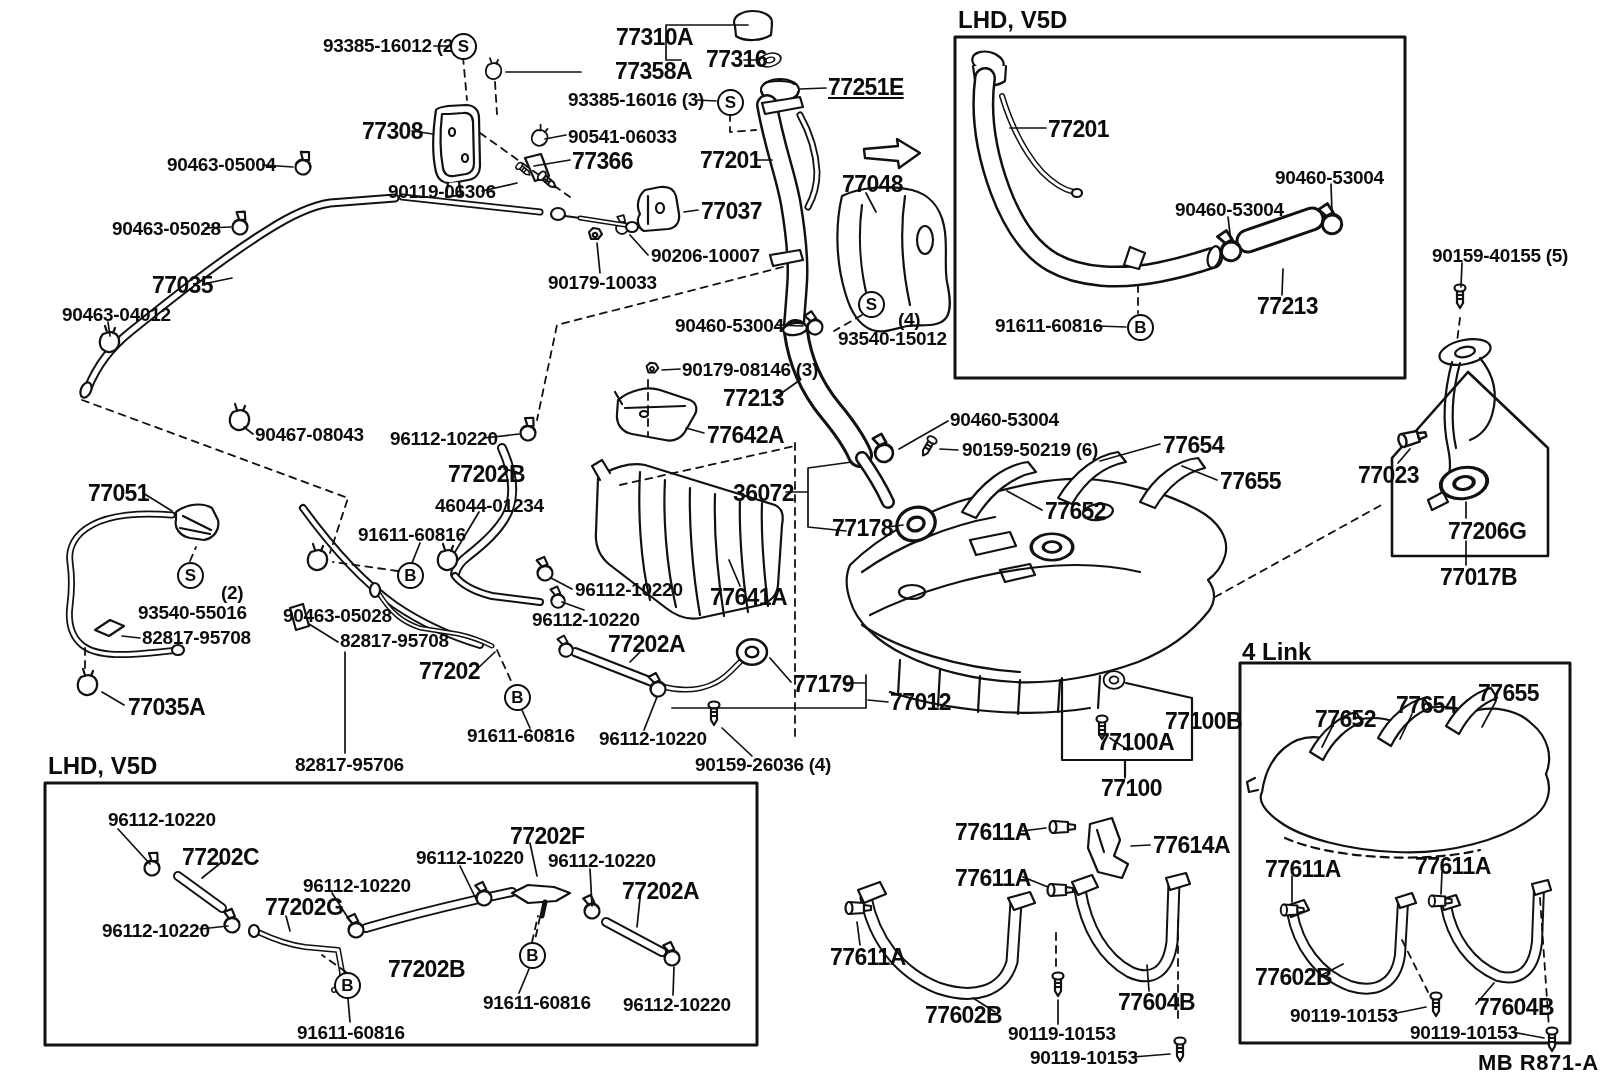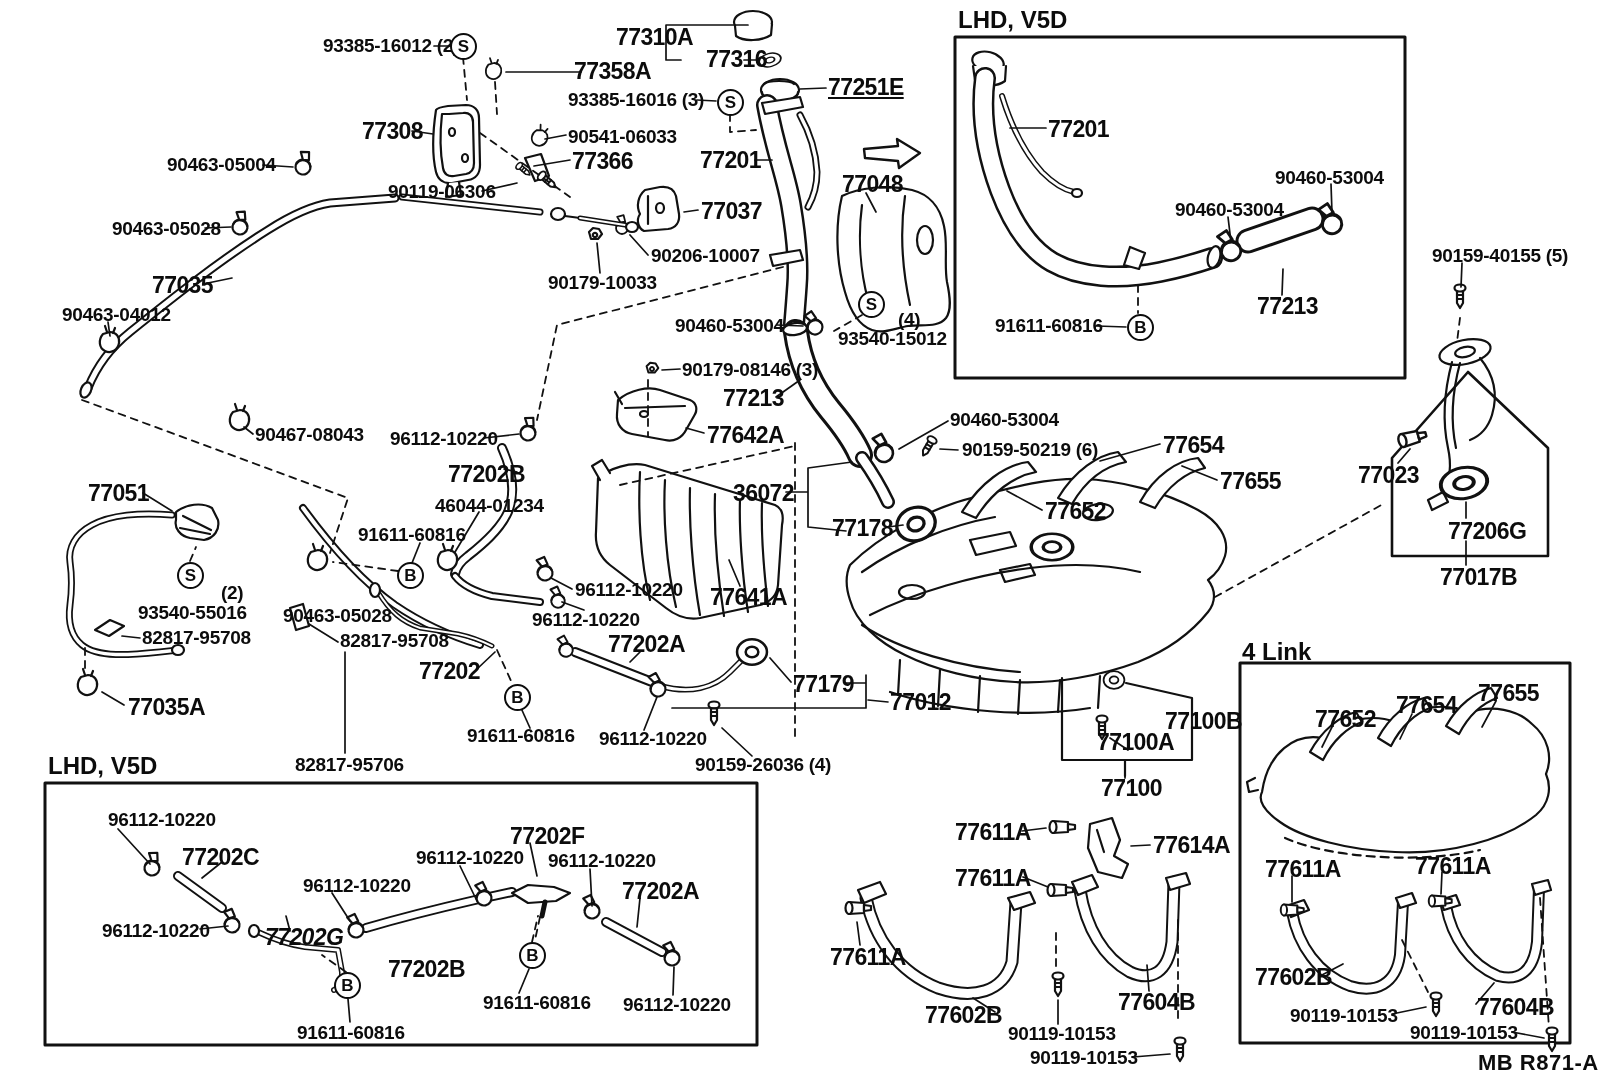--- a/index.html
+++ b/index.html
@@ -400,21 +400,21 @@
       <path d="M540,917 L535,940"></path>
       <path d="M346,972 L322,955"></path>
       <path d="M532,942 L538,916"></path>
       <path d="M1402,940 L1428,992"></path>
       <path d="M1540,898 L1549,1028"></path>
     </g>
   </svg>
 <div class="lbl s" style="left: 323px; top: 36px;">93385-16012 (2)</div>
     <div class="lbl b" style="left: 573px; top: 26px; margin-left: 43px;">77310A</div>
     <div class="lbl b" style="left: 706px; top: 48px;">77316</div>
-    <div class="lbl b" style="left: 574px; top: 60px;">77358A</div>
+    <div class="lbl b" style="left: 615px; top: 60px;">77358A</div>
     <div class="lbl s" style="left: 568px; top: 90px;">93385-16016 (3)</div>
     <div class="lbl b" style="left: 828px; top: 76px; text-decoration: underline;">77251E</div>
     <div class="lbl s" style="left: 568px; top: 127px;">90541-06033</div>
     <div class="lbl b" style="left: 362px; top: 120px;">77308</div>
     <div class="lbl b" style="left: 572px; top: 150px;">77366</div>
     <div class="lbl s" style="left: 167px; top: 155px;">90463-05004</div>
     <div class="lbl s" style="left: 388px; top: 182px;">90119-06306</div>
     <div class="lbl b" style="left: 700px; top: 149px;">77201</div>
     <div class="lbl b" style="left: 842px; top: 173px;">77048</div>
     <div class="lbl s" style="left: 112px; top: 219px;">90463-05028</div>
@@ -477,21 +477,21 @@
     <div class="lbl b" style="left: 1257px; top: 295px;">77213</div>
     <div class="lbl s" style="left: 995px; top: 316px;">91611-60816</div>
     <div class="lbl s" style="left: 1432px; top: 246px;">90159-40155 (5)</div>
     <div class="lbl b" style="left: 1358px; top: 464px;">77023</div>
     <div class="lbl b" style="left: 1448px; top: 520px;">77206G</div>
     <div class="lbl b" style="left: 1440px; top: 566px;">77017B</div>
     <div class="lbl t" style="left: 48px; top: 754px;">LHD, V5D</div>
     <div class="lbl s" style="left: 108px; top: 810px;">96112-10220</div>
     <div class="lbl b" style="left: 182px; top: 846px;">77202C</div>
     <div class="lbl s" style="left: 303px; top: 876px;">96112-10220</div>
-    <div class="lbl b" style="left: 265px; top: 926px; font-style: italic;">77202G</div>
+    <div class="lbl b" style="left: 265px; top: 896px;">77202G</div>
     <div class="lbl s" style="left: 102px; top: 921px;">96112-10220</div>
     <div class="lbl s" style="left: 416px; top: 848px;">96112-10220</div>
     <div class="lbl b" style="left: 510px; top: 825px;">77202F</div>
     <div class="lbl s" style="left: 548px; top: 851px;">96112-10220</div>
     <div class="lbl b" style="left: 622px; top: 880px;">77202A</div>
     <div class="lbl b" style="left: 388px; top: 958px;">77202B</div>
     <div class="lbl s" style="left: 297px; top: 1023px;">91611-60816</div>
     <div class="lbl s" style="left: 483px; top: 993px;">91611-60816</div>
     <div class="lbl s" style="left: 623px; top: 995px;">96112-10220</div>
     <div class="lbl t" style="left: 1242px; top: 640px;">4 Link</div>

